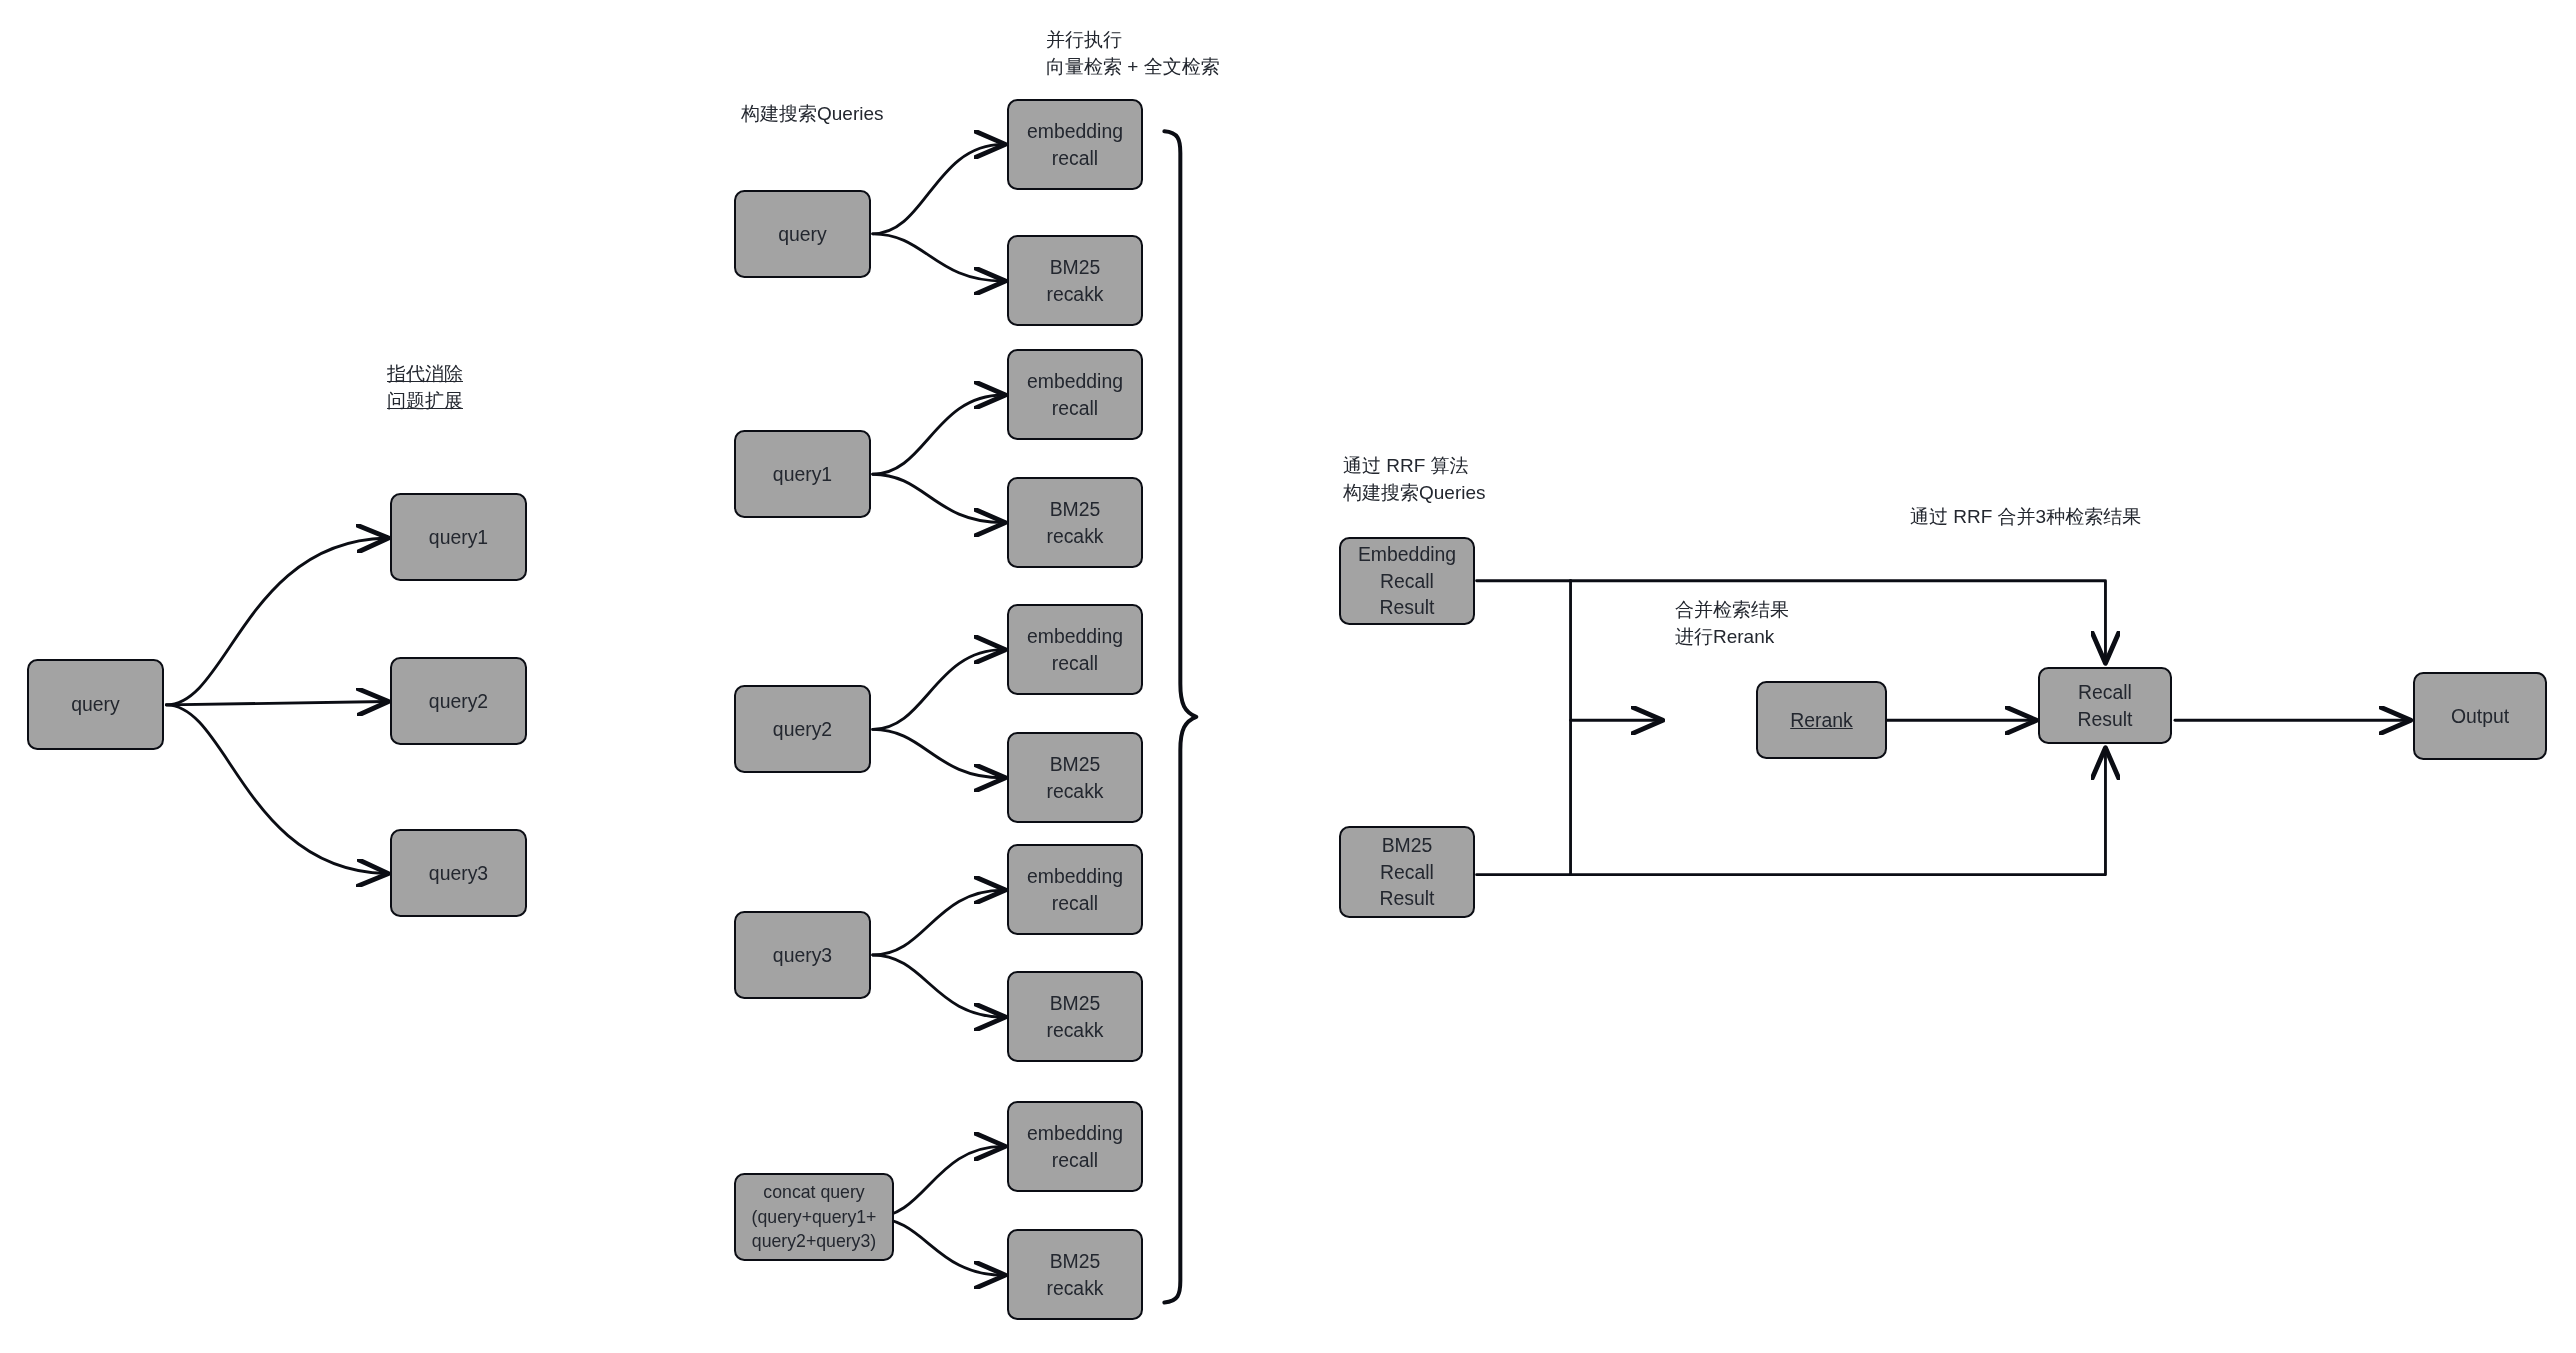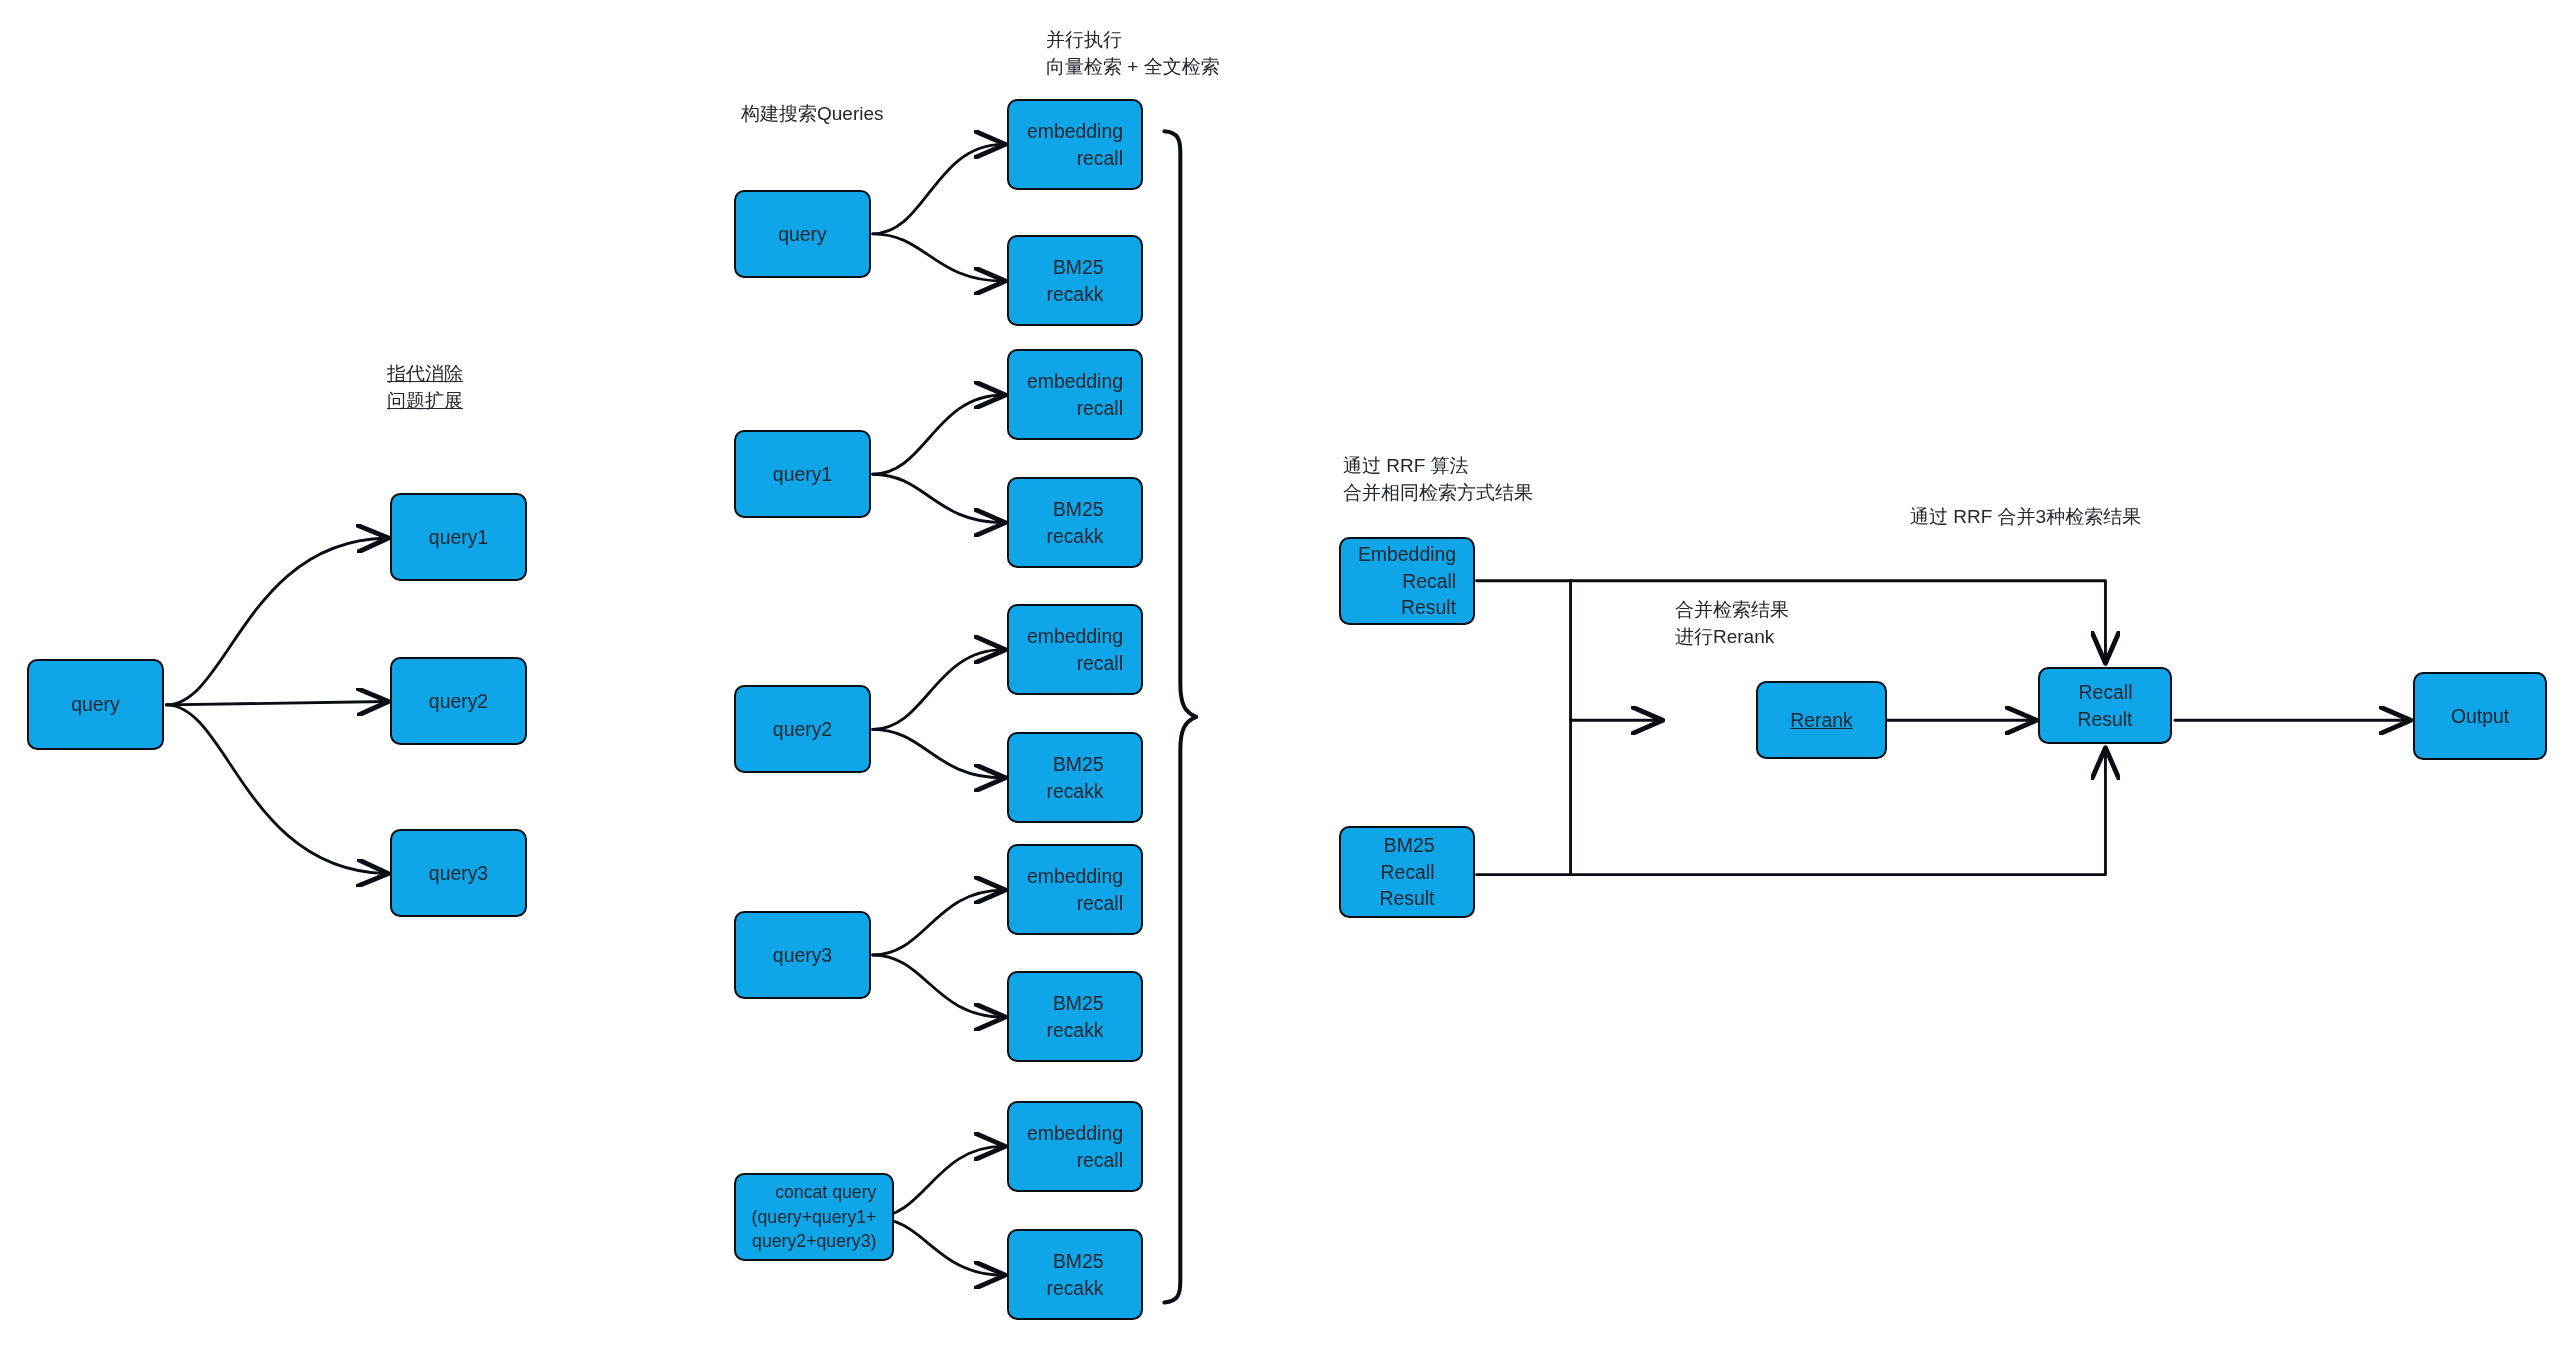--- a/index.html
+++ b/index.html
@@ -18,27 +18,27 @@
   svg#wires {
     position: absolute;
     left: 0; top: 0;
     width: 2576px;
     height: 1354px;
     pointer-events: none;
   }
   .node {
     position: absolute;
     box-sizing: border-box;
-    background: #0ea5e9;
+    background: #a3a3a3;
     border: 2.8px solid #0b0d14;
     border-radius: 10.3px;
     display: flex;
     align-items: center;
     justify-content: center;
-    text-align: right;
+    text-align: center;
     color: #23272f;
     font-size: 19.4px;
     line-height: 1.38;
     white-space: pre-line;
     font-family: "Liberation Sans", "DejaVu Sans", sans-serif;
   }
   .caption {
     position: absolute;
     color: #23272f;
     font-size: 19px;
@@ -103,21 +103,21 @@
       <path d="M3818,1264 L4228,1264" marker-end="url(#ah)"></path>
     </g>
   </svg>
 
   <div class="caption ctr" style="left:365px;  top:361px;  width:120px;">指代消除
 问题扩展</div>
   <div class="caption" style="left:741px; top:101px;">构建搜索Queries</div>
   <div class="caption" style="left:1046px; top:27px;">并行执行
 向量检索 + 全文检索</div>
   <div class="caption" style="left:1343px; top:453px;">通过 RRF 算法
-合并相同检索方式结果</div>
+构建搜索Queries</div>
   <div class="caption" style="left:1675px; top:597px;">合并检索结果
 进行Rerank</div>
   <div class="caption" style="left:1910px; top:504px;">通过 RRF 合并3种检索结果</div>
 
   <div class="node" style="left:27px;  top:659px; width:137px; height:91px;">query</div>
   <div class="node" style="left:390px; top:493px;  width:137px; height:88px;">query1</div>
   <div class="node" style="left:390px; top:657px; width:137px; height:88px;">query2</div>
   <div class="node" style="left:390px; top:829px; width:137px; height:88px;">query3</div>
 
   <div class="node" style="left:734px; top:190px;  width:137px; height:88px;">query</div>

